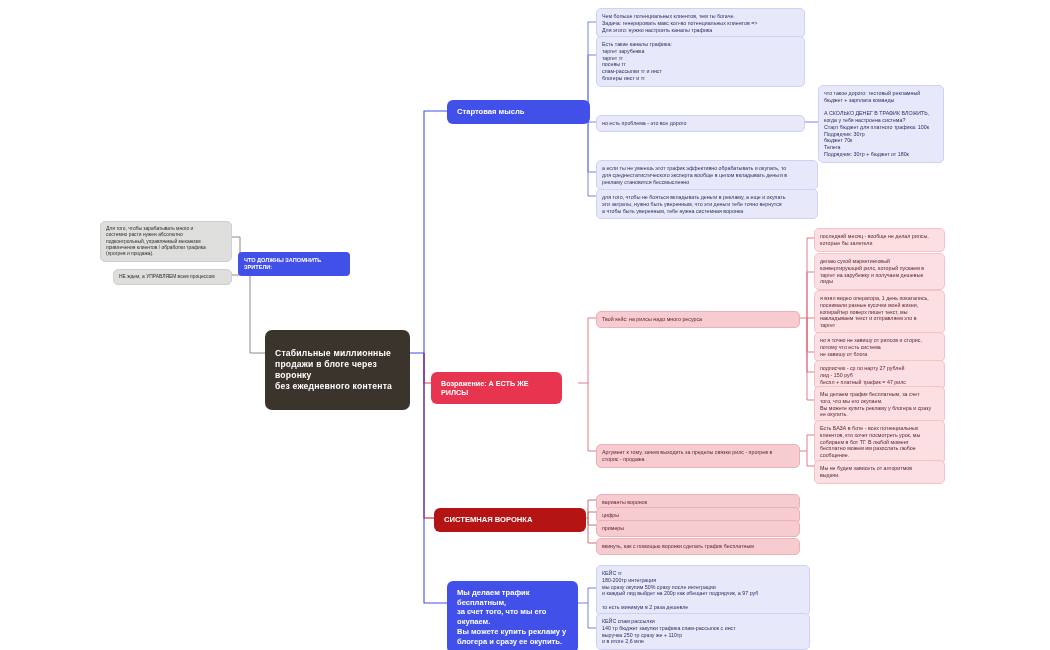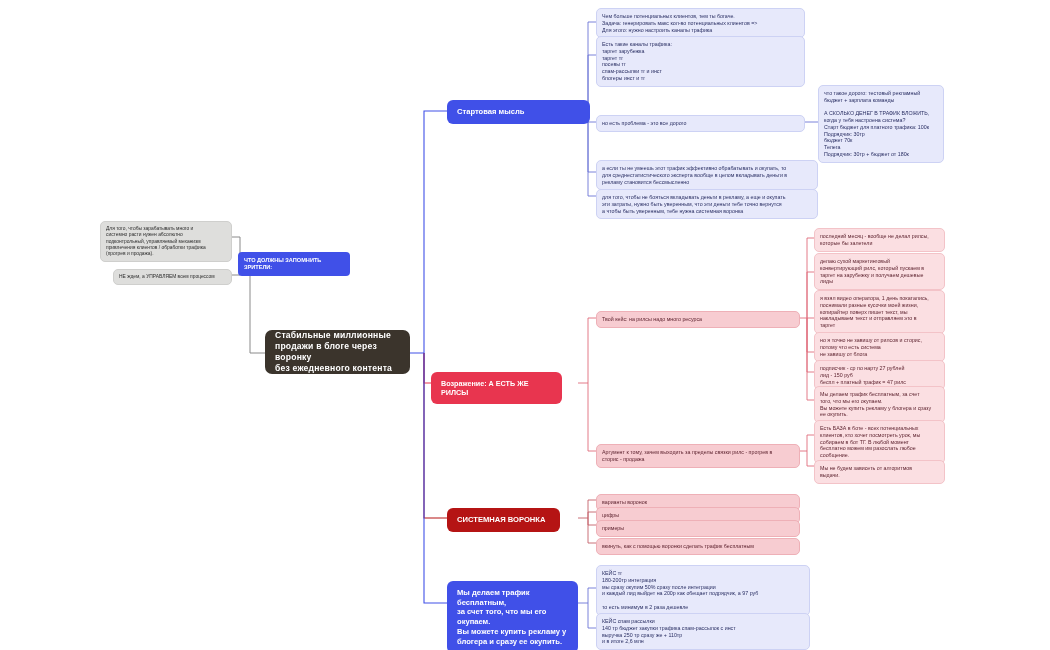--- a/index.html
+++ b/index.html
@@ -22,21 +22,21 @@
     white-space:pre-line;
   }
 
   
   .root{
     background:#3b342c;
     color:#ffffff;
     font-size:8.6px;
     font-weight:bold;
     border-radius:7px;
-    padding:0 10px;
+    padding:18px 10px;
     letter-spacing:.2px;
   }
 
   
   .blue-main{
     background:#4050e8;
     color:#ffffff;
     font-weight:bold;
     font-size:7.6px;
     padding:7px 10px;
@@ -229,21 +229,21 @@
 
   <div class="node pink-leaf" style="left:814px;top:420px;width:131px;">Есть БАЗА в боте - всех потенциальных
 клиентов, кто хочет посмотреть урок, мы
 собираем в бот ТГ. В любой момент
 бесплатно можем им разослать любое
 сообщение.</div>
 
   <div class="node pink-leaf" style="left:814px;top:460px;width:131px;">Мы не будем зависеть от алгоритмов
 выдачи.</div>
 
-  <div class="node darkred-main" style="left:447px;top:508px;width:113px;">СИСТЕМНАЯ ВОРОНКА</div>
+  <div class="node darkred-main" style="left:434px;top:508px;width:152px;">СИСТЕМНАЯ ВОРОНКА</div>
 
   <div class="node pink-leaf-strong" style="left:596px;top:494px;width:204px;">варианты воронок</div>
 
   <div class="node pink-leaf-strong" style="left:596px;top:507px;width:204px;">цифры</div>
 
   <div class="node pink-leaf-strong" style="left:596px;top:520px;width:204px;">примеры</div>
 
   <div class="node pink-leaf-strong" style="left:596px;top:538px;width:204px;">вкинуть, как с помощью воронки сделать трафик бесплатным</div>
 
   <div class="node blue-main" style="left:447px;top:581px;width:131px;">Мы делаем трафик бесплатным,

